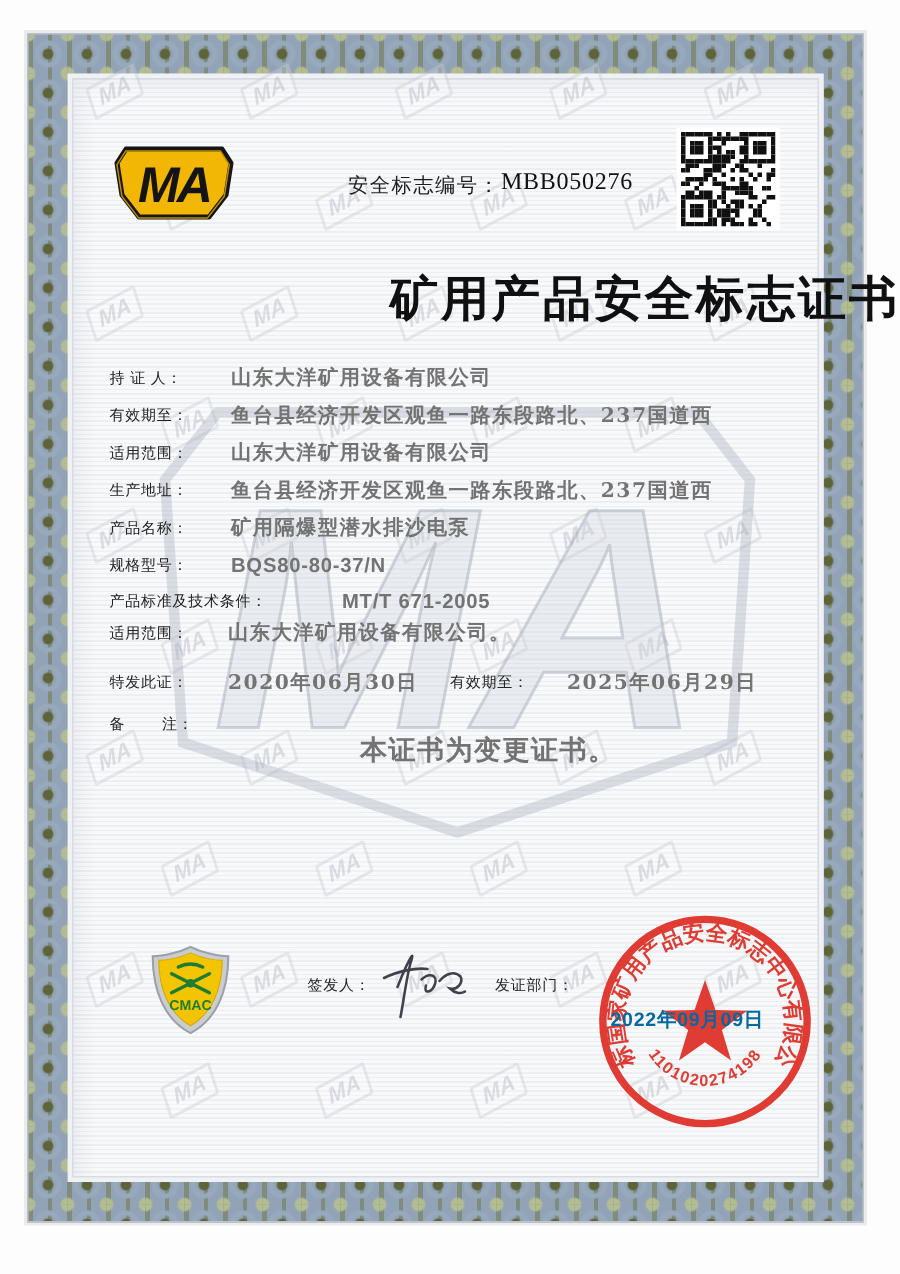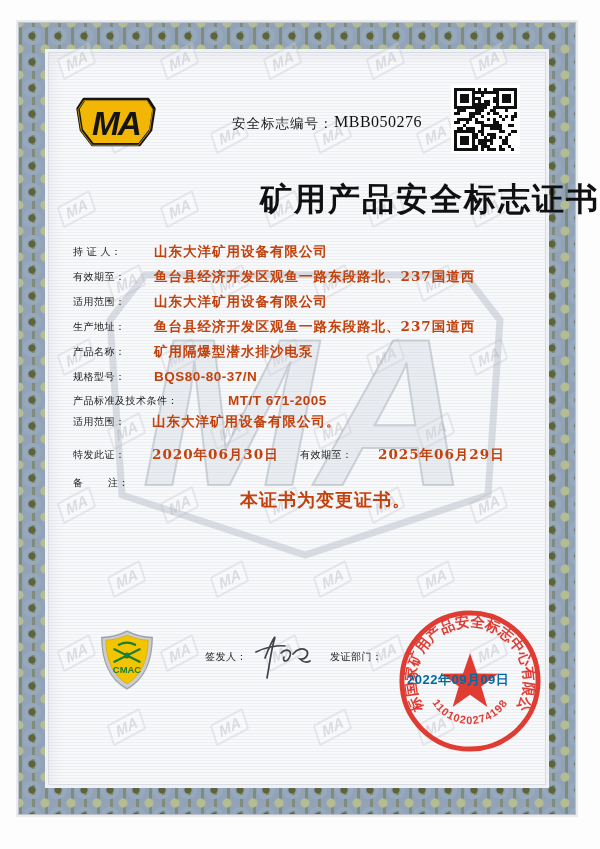--- a/index.html
+++ b/index.html
@@ -22,21 +22,21 @@
   
   .paper{position:absolute;left:26px;top:26px;right:26px;bottom:26px;
     background-color:#f8f9fb;
     background-image:repeating-linear-gradient(0deg, rgba(135,145,162,.10) 0 1px, rgba(0,0,0,0) 1px 3px);
     box-shadow:inset 0 0 0 3px #eff1f4, inset 0 0 0 4px #d8dce2, inset 7px 7px 14px rgba(90,100,120,.10);}
   .wm{position:absolute;font:italic 700 15px "Liberation Sans",sans-serif;
       color:rgba(148,156,170,.30);border:2px solid rgba(148,156,170,.20);
       padding:0 5px 1px;border-radius:2px;background:rgba(255,255,255,.25);
       transform:rotate(-28deg) skewX(-10deg);}
   .lbl{font-size:10px;color:#222;letter-spacing:.5px;white-space:nowrap;}
-  .val{font-family:"DejaVu Serif",serif;font-weight:700;font-size:13.5px;color:#c2410c;
+  .val{font-family:"DejaVu Serif",serif;font-weight:700;font-size:13.5px;color:#737373;
        letter-spacing:1px;white-space:nowrap;}
   .val.code{font-family:"Liberation Sans",sans-serif;letter-spacing:.5px;}
   .title{left:0;right:0;top:178px;text-align:right;font-size:32px;font-weight:900;
          letter-spacing:2px;color:#101010;font-family:"Liberation Sans",sans-serif;padding-left:28px;}
   .certno-lbl{left:232px;top:115px;font-size:13.5px;color:#1c1c1c;letter-spacing:1px;}
   .certno-val{left:334px;top:113px;font-family:"Liberation Serif",serif;font-size:16px;color:#111;letter-spacing:.5px;}
   .statement{left:62px;top:541px;width:488px;font-family:"DejaVu Serif",serif;font-weight:700;
              font-size:13px;line-height:17.4px;color:#000;text-indent:2em;text-align:justify;letter-spacing:.2px;}
   .seal-date{left:407px;top:671px;font-size:13px;font-weight:700;color:#0369a1;letter-spacing:.5px;z-index:6;}
   .qr-box{left:451px;top:85px;background:#ffffff;padding:3px;line-height:0;}

